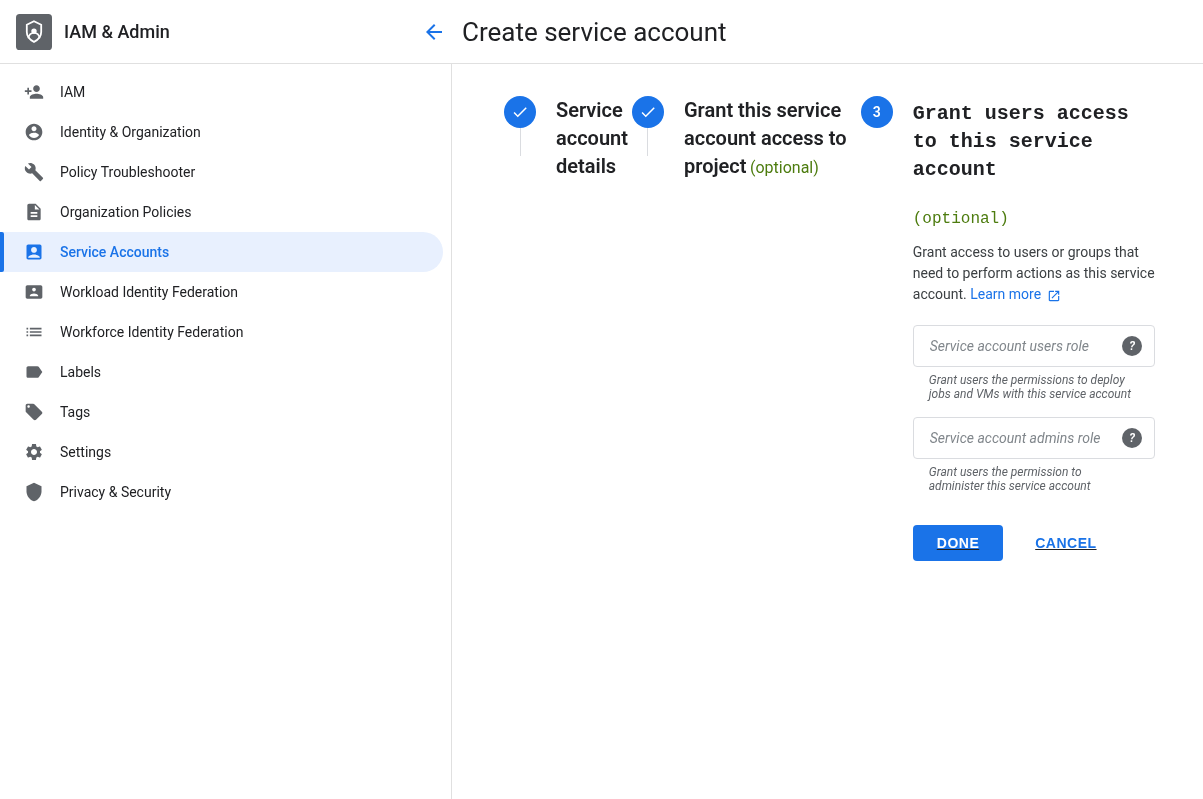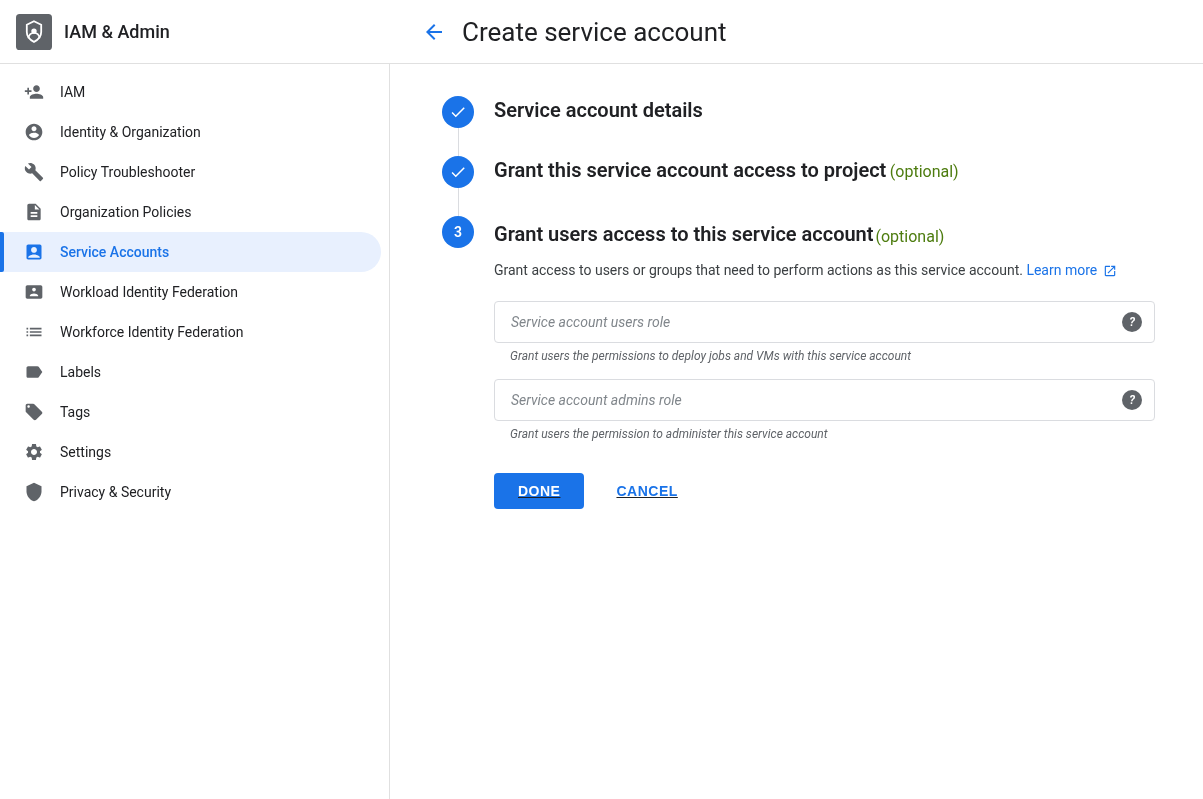--- a/index.html
+++ b/index.html
@@ -51,21 +51,21 @@
 
     
     .main-layout {
       display: flex;
       flex: 1;
       overflow: hidden;
     }
 
     
     .sidebar {
-      width: 390px;
+      width: 452px;
       flex-shrink: 0;
       border-right: 1px solid #e0e0e0;
       overflow-y: auto;
       padding: 8px 0;
     }
     .nav-item {
       display: flex;
       align-items: center;
       gap: 16px;
       padding: 10px 24px;
@@ -105,21 +105,21 @@
     .nav-label { flex: 1; }
 
     
     .content {
       flex: 1;
       overflow-y: auto;
       padding: 32px 48px;
     }
 
     
-    .stepper { display: flex; flex-direction: column; gap: 0; }
+    .stepper { display: flex; gap: 0; }
     .step-row { display: flex; align-items: flex-start; gap: 16px; }
     .step-connector {
       width: 40px;
       display: flex;
       flex-direction: column;
       align-items: center;
     }
     .step-icon {
       width: 32px;
       height: 32px;
@@ -405,21 +405,21 @@
             <span class="step-title step-subtitle"> (optional)</span>
           </div>
         </div>
       </div>
 
       <div class="step-row">
         <div class="step-connector">
           <div class="step-icon active-num">3</div>
         </div>
         <div class="step-content">
-          <div style="display:flex; flex-wrap:wrap; align-items:flex-end; gap:2px;">
+          <div style="display:flex; flex-wrap:wrap; align-items:flex-end; gap:20px;font-family:Liberation Mono, monospace;">
             <span class="step-title">Grant users access to this service account</span>
             <span class="step-title step-subtitle"> (optional)</span>
           </div>
           <p class="step-description">
             <span>Grant access to users or groups that need to perform actions as this service account.</span>
             <a href="#" class="learn-more">
               <span>Learn more</span>
               <svg style="display:inline;vertical-align:middle;margin-left:2px;" width="14" height="14" viewBox="0 0 24 24" fill="#1a73e8">
                   <path d="M19 19H5V5h7V3H5c-1.11 0-2 .9-2 2v14c0 1.1.89 2 2 2h14c1.1 0 2-.9 2-2v-7h-2v7zM14 3v2h3.59l-9.83 9.83 1.41 1.41L19 6.41V10h2V3h-7z"></path>
                 </svg>

